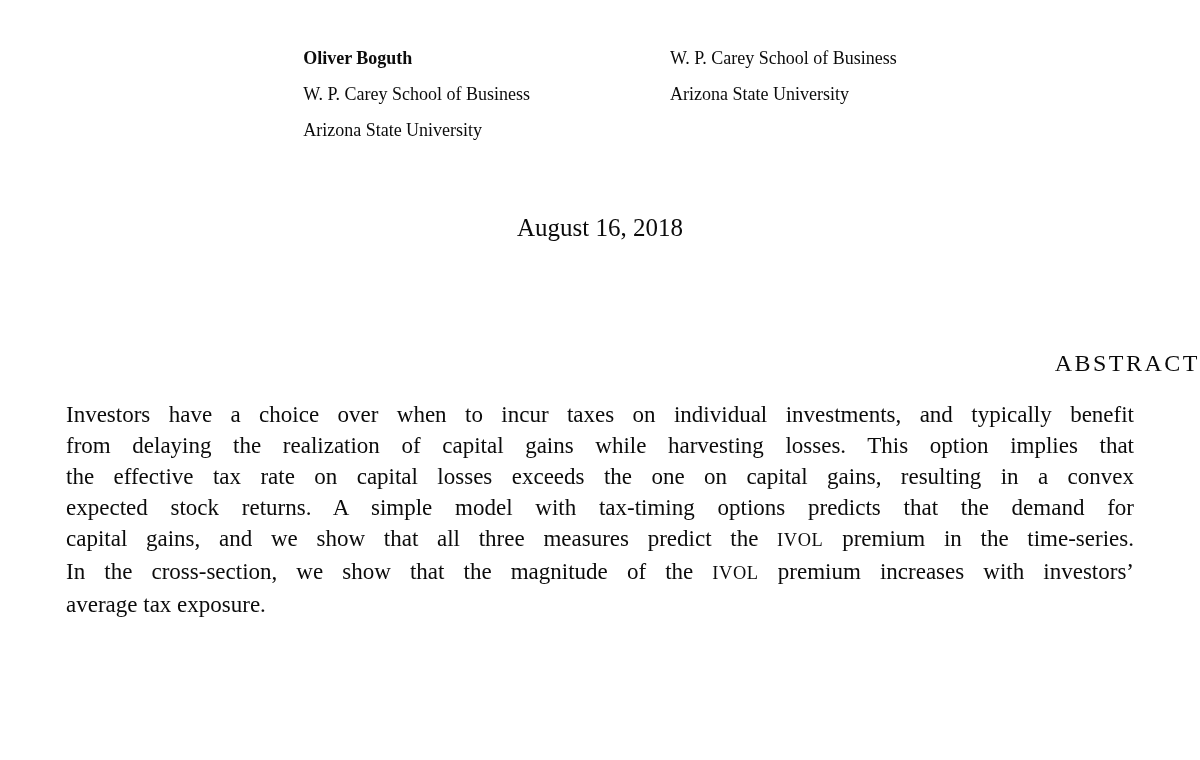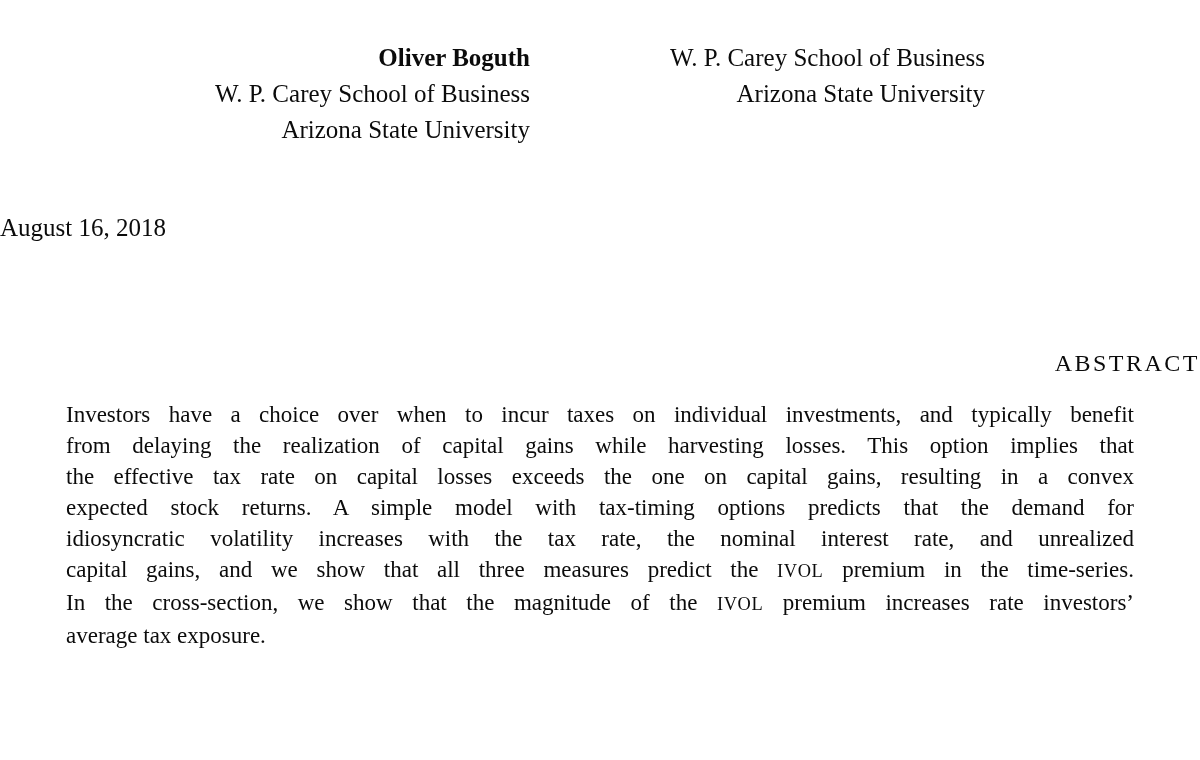--- a/index.html
+++ b/index.html
@@ -29,28 +29,28 @@
     vertical-align: super;
     line-height: 0;
   }
   .authors {
     display: flex;
     justify-content: center;
     gap: 140px;
     margin-top: 40px;
   }
   .author {
-    text-align: right;
-    font-size: 25px;
+    text-align: left;
+    font-size: 18px;
     line-height: 36px;
   }
   .author .name { font-weight: bold; }
   .date {
     margin-top: 64px;
-    text-align: left;
+    text-align: center;
     font-size: 25px;
     line-height: 32px;
   }
   .abstract-heading {
     margin-top: 104px;
     text-align: right;
     font-size: 24px;
     line-height: 30px;
     letter-spacing: 2.5px;
     font-weight: normal;
@@ -95,19 +95,18 @@
 
   <div class="date">August 16, 2018</div>
 
   <div class="abstract-heading">ABSTRACT</div>
 
   <div class="abstract-body">
       <div class="abs-line"><span>Investors have a choice over when to incur taxes on individual investments, and typically benefit</span></div>
       <div class="abs-line"><span>from delaying the realization of capital gains while harvesting losses. This option implies that</span></div>
       <div class="abs-line"><span>the effective tax rate on capital losses exceeds the one on capital gains, resulting in a convex</span></div>
       <div class="abs-line"><span>expected stock returns. A simple model with tax-timing options predicts that the demand for</span></div>
-      <div class="abs-line"><span>idiosyncratic volatility increases with the tax rate, the nominal interest rate, and unrealized</span></div>
       <div class="abs-line"><span>capital gains, and we show that all three measures predict the </span><span class="sc">IVOL</span><span> premium in the time-series.</span></div>
-      <div class="abs-line"><span>In the cross-section, we show that the magnitude of the </span><span class="sc">IVOL</span><span> premium increases rate investors’</span></div>
+      <div class="abs-line"><span>In the cross-section, we show that the magnitude of the </span><span class="sc">IVOL</span><span> premium increases with investors’</span></div>
       <div class="abs-line last"><span>average tax exposure.</span></div>
     </div>
 
 </div>
 
 </body></html>

